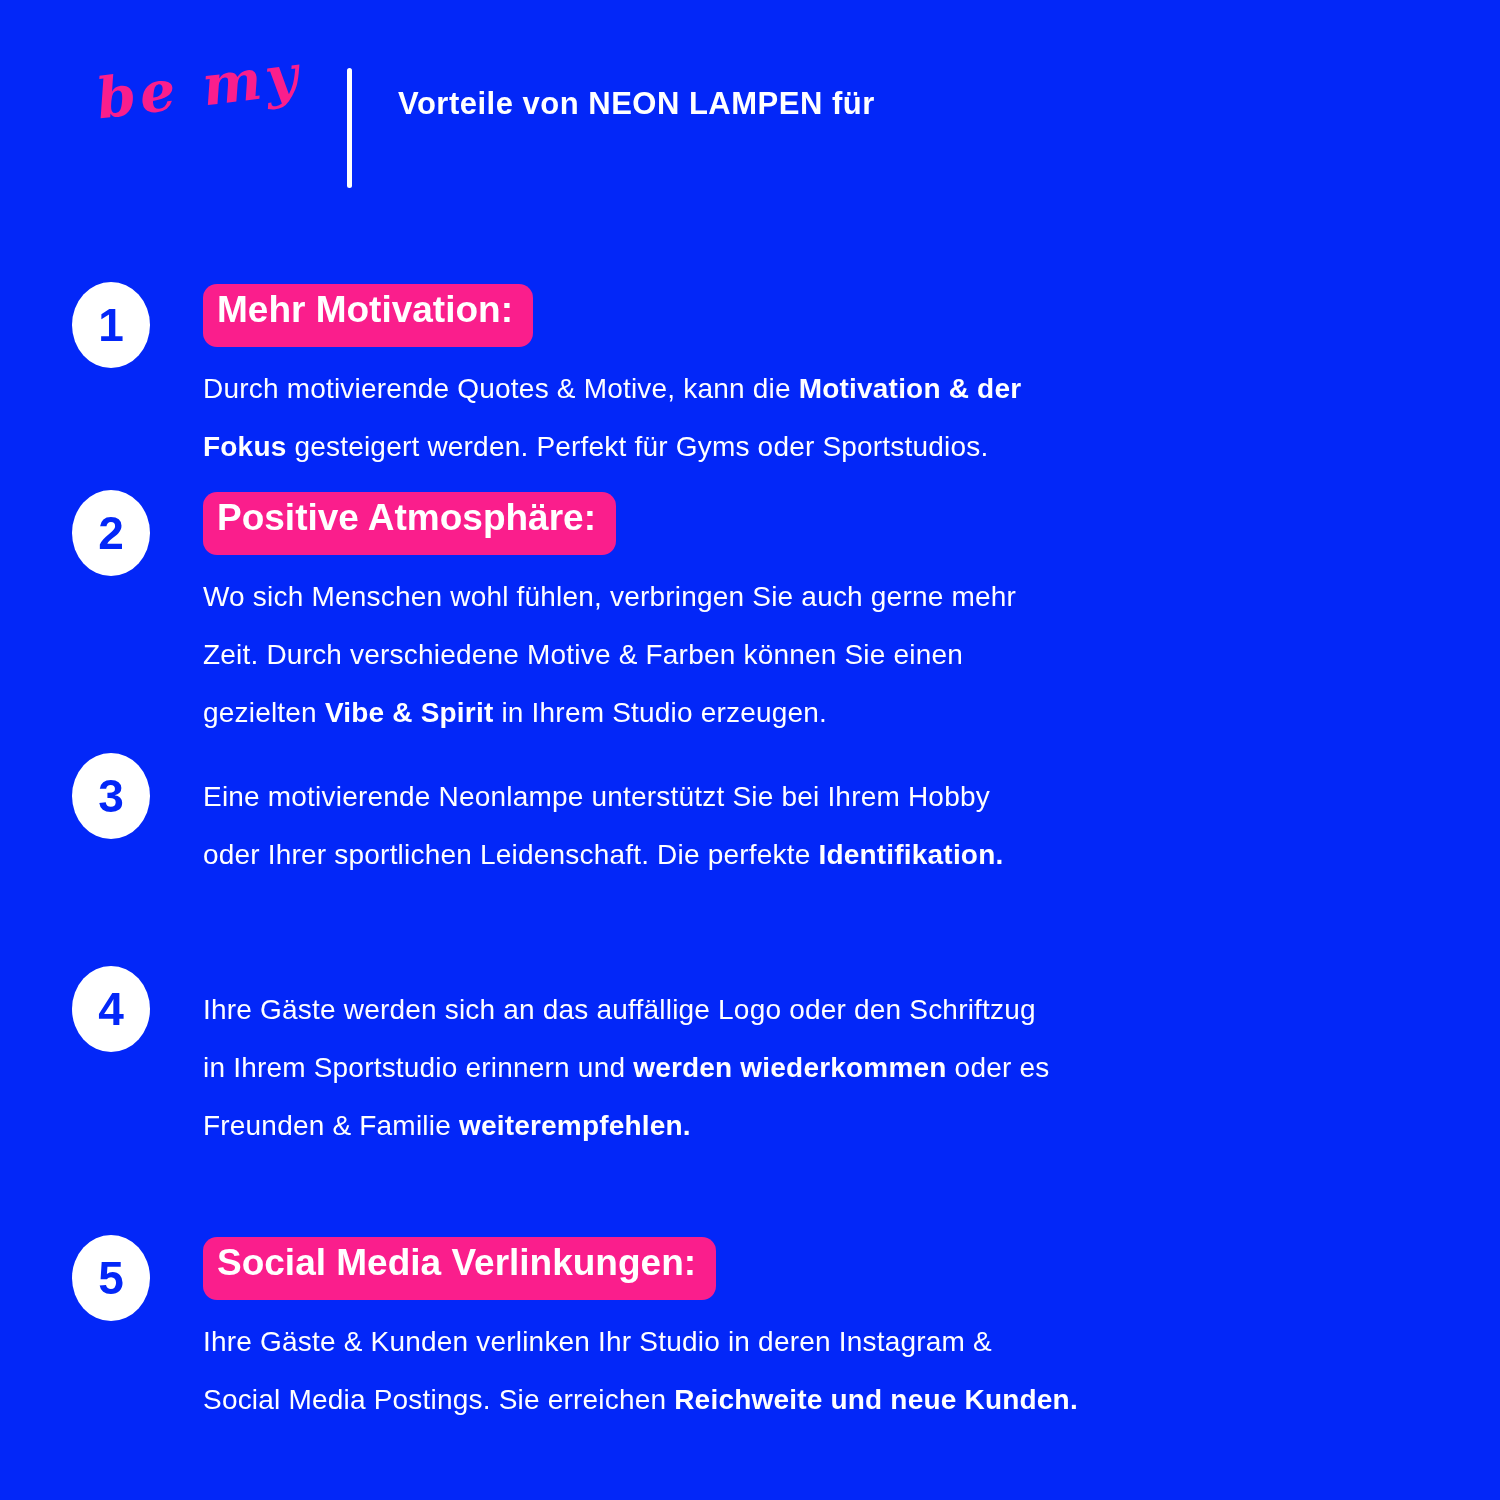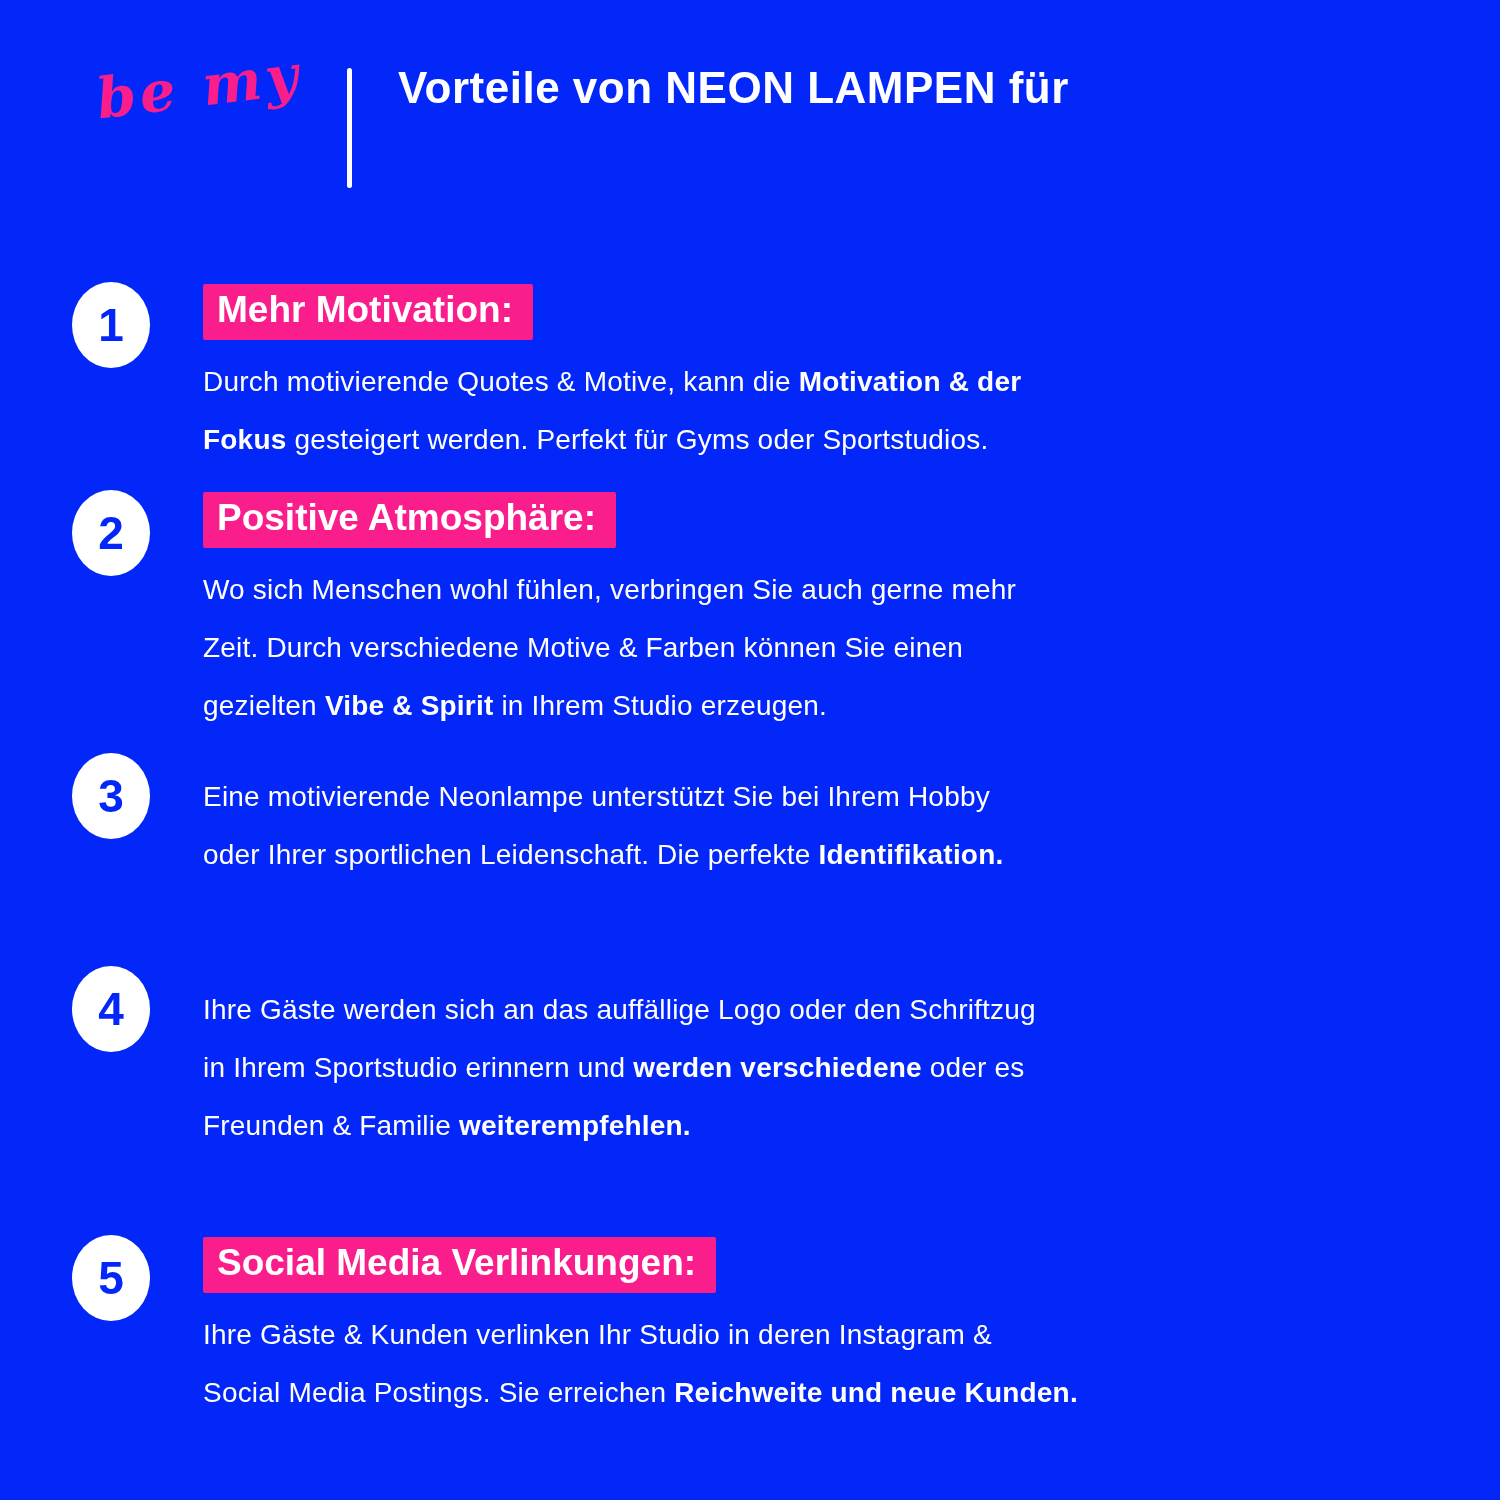--- a/index.html
+++ b/index.html
@@ -33,22 +33,22 @@
     font-size:64px;
     line-height:60px;
     letter-spacing:5px;
     margin-top:-5px;
   }
   .divider{
     position:absolute;left:347px;top:68px;
     width:5px;height:120px;background:#FFFFFF;border-radius:3px;
   }
   .title{
-    position:absolute;left:398px;top:52px;right:40px;
-    color:#FFFFFF;font-weight:700;font-size:44px;line-height:71px;
+    position:absolute;left:398px;top:68px;right:40px;
+    color:#FFFFFF;font-weight:700;font-size:31px;line-height:71px;
     letter-spacing:0.5px;
   }
 
   
   .item{position:absolute;left:0;width:1500px;}
   .item-1{top:282px;}
   .item-2{top:490px;}
   .item-3{top:753px;}
   .item-4{top:966px;}
   .item-5{top:1235px;}
@@ -58,22 +58,22 @@
     width:78px;height:86px;border-radius:50%;
     background:#FFFFFF;color:#0327F8;
     font-weight:700;font-size:46px;
     display:flex;align-items:center;justify-content:center;
   }
   .item-content{position:absolute;left:203px;top:2px;width:1270px;}
   .badge{
     display:inline-block;
     background:#FA1E8C;color:#FFFFFF;
     font-weight:700;font-size:37px;line-height:42px;
-    padding:5px 20px 9px 14px;
-    border-radius:2px;
+    padding:5px 20px 16px 14px;
+    border-radius:14px;
   }
   .body-text{
     margin-top:13px;
     color:#FFFFFF;
     font-size:28px;line-height:58px;
     white-space:pre-wrap;
     letter-spacing:0.2px;
   }
   .body-text b{font-weight:700;}
 </style>
@@ -114,21 +114,21 @@
     <div class="item-content">
       <div class="body-text"><span>Eine motivierende Neonlampe unterstützt Sie bei Ihrem Hobby
 oder Ihrer sportlichen Leidenschaft. Die perfekte </span><b>Identifikation.</b></div>
     </div>
   </div>
 
   <div class="item item-4">
     <div class="num-circle">4</div>
     <div class="item-content">
       <div class="body-text"><span>Ihre Gäste werden sich an das auffällige Logo oder den Schriftzug
-in Ihrem Sportstudio erinnern und </span><b>werden verschiedene</b><span> oder es
+in Ihrem Sportstudio erinnern und </span><b>werden wiederkommen</b><span> oder es
 Freunden &amp; Familie </span><b>weiterempfehlen.</b></div>
     </div>
   </div>
 
   <div class="item item-5">
     <div class="num-circle">5</div>
     <div class="item-content">
       <span class="badge">Social Media Verlinkungen:</span>
       <div class="body-text"><span>Ihre Gäste &amp; Kunden verlinken Ihr Studio in deren Instagram &amp;
 Social Media Postings. Sie erreichen </span><b>Reichweite und neue Kunden.</b></div>

